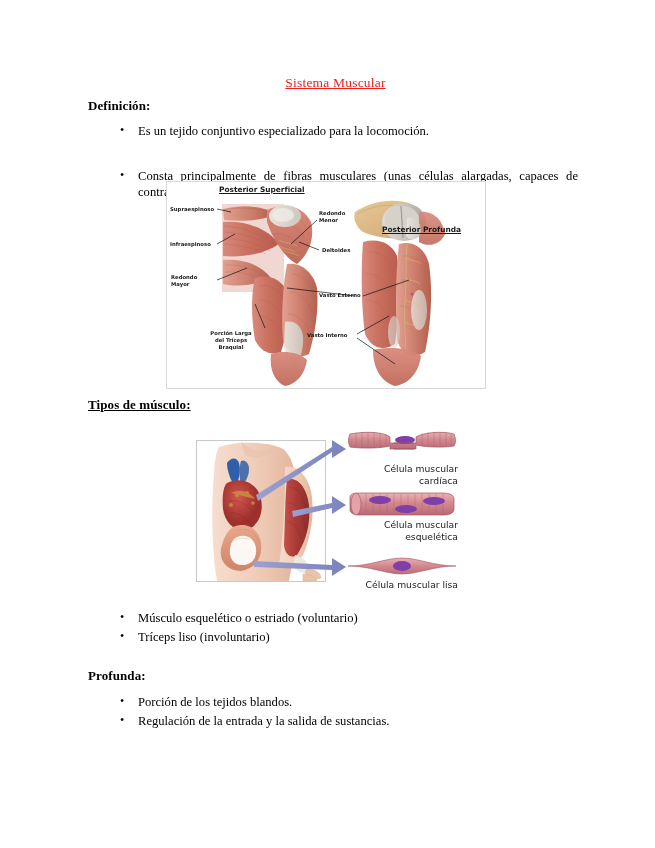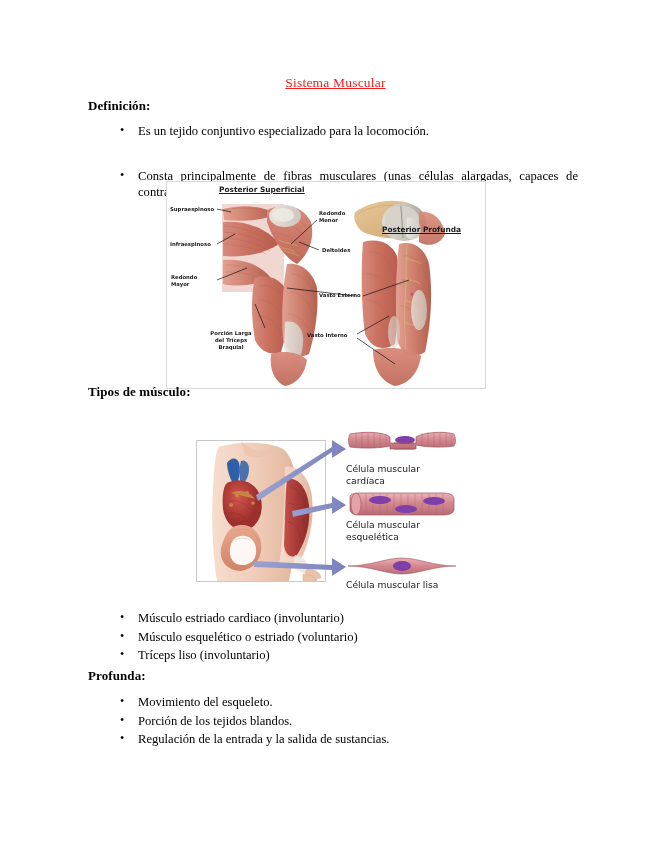--- a/index.html
+++ b/index.html
@@ -103,21 +103,21 @@
     width: 128px; height: 140px;
     border: 1px solid #c9c9c9;
     background: linear-gradient(#ffffff, #fdfdfd);
     overflow: hidden;
   }
   .cell-cap {
     position: absolute;
     font-family: "DejaVu Sans", sans-serif;
     font-size: 9.2px;
     color: #1b1b1b;
-    text-align: left;
+    text-align: right;
     line-height: 12px;
     white-space: pre-line;
   }
   svg { display: block; }
 </style>
 </head>
 <body>
 
 <div class="page">
 
@@ -292,21 +292,21 @@
     <div class="an-label" style="left:152px; top:28px;">Redondo</div>
     <div class="an-label" style="left:152px; top:35px;">Menor</div>
 
     <div class="an-label" style="left:155px; top:65px;">Deltoides</div>
 
     <div class="an-label" style="left:152px; top:110px;">Vasto Externo</div>
 
     <div class="an-label" style="left:140px; top:150px;">Vasto Interno</div>
   </div>
 
-  <div class="section-head" style="top:384px;">Tipos de músculo:</div>
+  <div class="section-head" style="top:397px;text-decoration:underline;">Tipos de músculo:</div>
 
   <div class="fig2">
 
     <div class="torso">
       <svg width="128" height="140" viewBox="0 0 128 140">
         <defs>
           <linearGradient id="skin" x1="0" y1="0" x2="1" y2="0">
             <stop offset="0%" stop-color="#f6ddcf"></stop>
             <stop offset="50%" stop-color="#f0cdb9"></stop>
             <stop offset="100%" stop-color="#e2b59c"></stop>
@@ -458,26 +458,24 @@
           <stop offset="100%" stop-color="#bb6e77"></stop>
         </linearGradient>
       </defs>
       <path d="M2,13 C24,13 40,5 56,5 C72,5 88,13 110,13 C88,13 72,21 56,21 C40,21 24,13 2,13 Z" fill="url(#sm)" stroke="#9e5660" stroke-width="0.6"></path>
       <ellipse cx="56" cy="13" rx="9" ry="5" fill="#7e3fa8"></ellipse>
     </svg>
     <div class="cell-cap" style="left:150px; top:150px; width:112px;">Célula muscular lisa</div>
   </div>
 
   <ul class="bullets" style="left:112px; top:610px; width:440px;">
-    <li>Músculo estriado cardiaco (involuntario)</li>
     <li>Músculo esquelético o estriado (voluntario)</li>
     <li>Tríceps liso (involuntario)</li>
   </ul>
 
   <div class="section-head" style="top:668px;">Profunda:</div>
 
   <ul class="bullets" style="left:112px; top:694px; width:440px;">
-    <li>Movimiento del esqueleto.</li>
     <li>Porción de los tejidos blandos.</li>
     <li>Regulación de la entrada y la salida de sustancias.</li>
   </ul>
 
 </div>
 
 </body></html>

